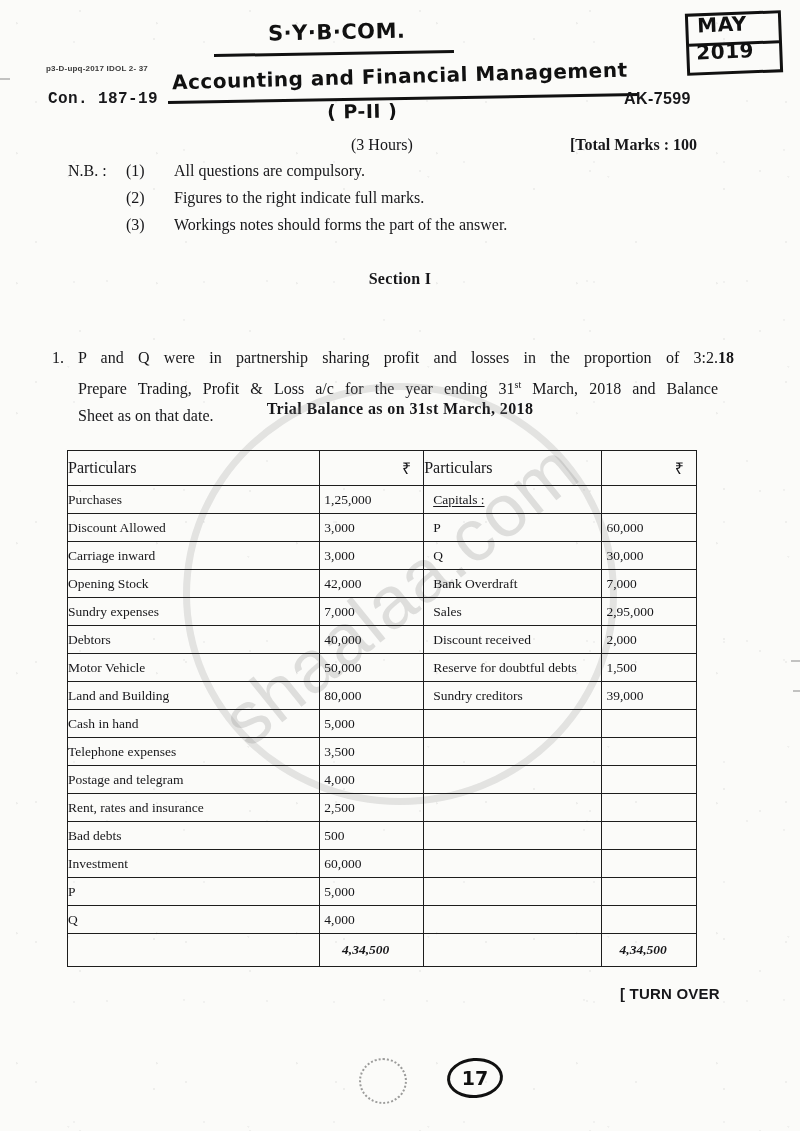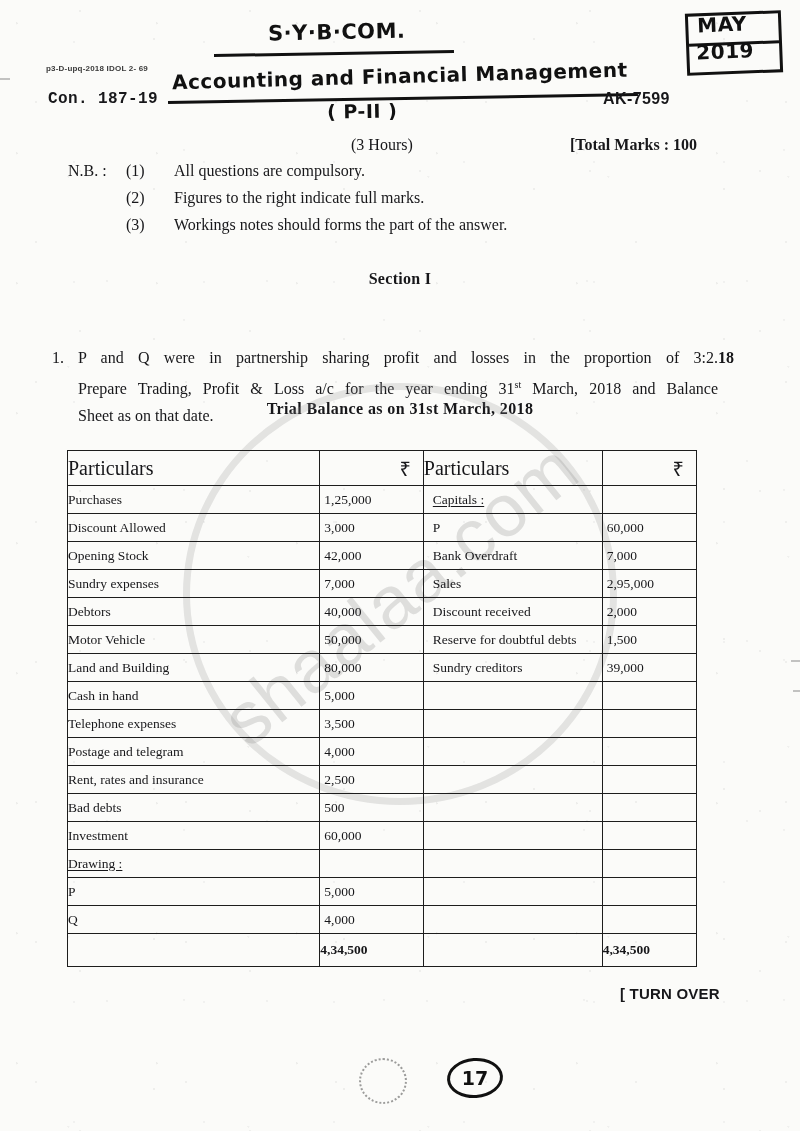--- a/index.html
+++ b/index.html
@@ -151,21 +151,21 @@
     position: absolute;
     left: 48px;
     top: 90px;
     font-family: Liberation Mono, monospace;
     font-size: 16px;
     font-weight: 700;
     letter-spacing: .4px;
   }
   #ak-no {
     position: absolute;
-    left: 603px;
+    left: 624px;
     top: 90px;
     font-family: "Liberation Sans", sans-serif;
     font-size: 16px;
     font-weight: 700;
     letter-spacing: .4px;
   }
   #hours {
     position: absolute;
     left: 351px;
     top: 136px;
@@ -278,21 +278,21 @@
     border: 1.3px solid #1d1d1d;
     padding: 0;
     vertical-align: middle;
   }
   .c-part-l { width: 266px; }
   .c-amt-l  { width: 94px; }
   .c-part-r { width: 186px; }
   .c-amt-r  { width: 84px; }
   thead th {
     height: 34px;
-    font-size: 20px;
+    font-size: 16px;
     font-weight: 400;
     text-align: left;
     padding-left: 14px;
     margin-left: 36px;
   }
   thead th.amt {
     text-align: right;
     padding-left: 0;
     padding-right: 12px;
   }
@@ -309,23 +309,24 @@
     padding-right: 12px;
   }
   tbody td.part-r { padding-left: 9px; }
   tfoot td {
     height: 32px;
     font-weight: 700;
     border-top: 1.3px solid #1d1d1d;
     padding-left: 14px;
   }
   tfoot td.amt {
-    text-align: left;
+    text-align: center;
     padding-left: 0;
     padding-right: 12px;
+    font-style: italic;
   }
   .uline {
     text-decoration: underline;
     text-underline-offset: 2px;
   }
   
   #turn-over {
     position: absolute;
     left: 620px;
     top: 985px;
@@ -381,21 +382,21 @@
 <body>
 
 <div id="page">
 
   <div id="speckle"></div>
 
   <div class="edge-mark" style="left:0px;  top:78px;  width:10px; height:2px;"></div>
   <div class="edge-mark" style="left:791px; top:660px; width:9px;  height:2px;"></div>
   <div class="edge-mark" style="left:793px; top:690px; width:7px;  height:2px;"></div>
 
-  <div id="print-code">p3-D-upq-2018 IDOL 2- 69</div>
+  <div id="print-code">p3-D-upq-2017 IDOL 2- 37</div>
 
   <div class="hand" id="hw-course">S·Y·B·COM.</div>
   <div id="hw-course-rule"></div>
 
   <div class="hand" id="hw-subject">Accounting and Financial Management</div>
   <div id="hw-subject-rule"></div>
 
   <div class="hand" id="hw-paper">( P-II )</div>
 
   <div id="date-box">
@@ -465,20 +466,26 @@
             <td class="part-r"><span class="uline">Capitals :</span></td>
             <td class="amt"></td>
           </tr>
           <tr>
             <td>Discount Allowed</td>
             <td class="amt">3,000</td>
             <td class="part-r">P</td>
             <td class="amt">60,000</td>
           </tr>
           <tr>
+            <td>Carriage inward</td>
+            <td class="amt">3,000</td>
+            <td class="part-r">Q</td>
+            <td class="amt">30,000</td>
+          </tr>
+          <tr>
             <td>Opening Stock</td>
             <td class="amt">42,000</td>
             <td class="part-r">Bank Overdraft</td>
             <td class="amt">7,000</td>
           </tr>
           <tr>
             <td>Sundry expenses</td>
             <td class="amt">7,000</td>
             <td class="part-r">Sales</td>
             <td class="amt">2,95,000</td>
@@ -527,26 +534,20 @@
           </tr>
           <tr>
             <td>Bad debts</td>
             <td class="amt">500</td>
             <td class="part-r"></td>
             <td class="amt"></td>
           </tr>
           <tr>
             <td>Investment</td>
             <td class="amt">60,000</td>
-            <td class="part-r"></td>
-            <td class="amt"></td>
-          </tr>
-          <tr>
-            <td><span class="uline">Drawing :</span></td>
-            <td class="amt"></td>
             <td class="part-r"></td>
             <td class="amt"></td>
           </tr>
           <tr>
             <td>P</td>
             <td class="amt">5,000</td>
             <td class="part-r"></td>
             <td class="amt"></td>
           </tr>
           <tr>

